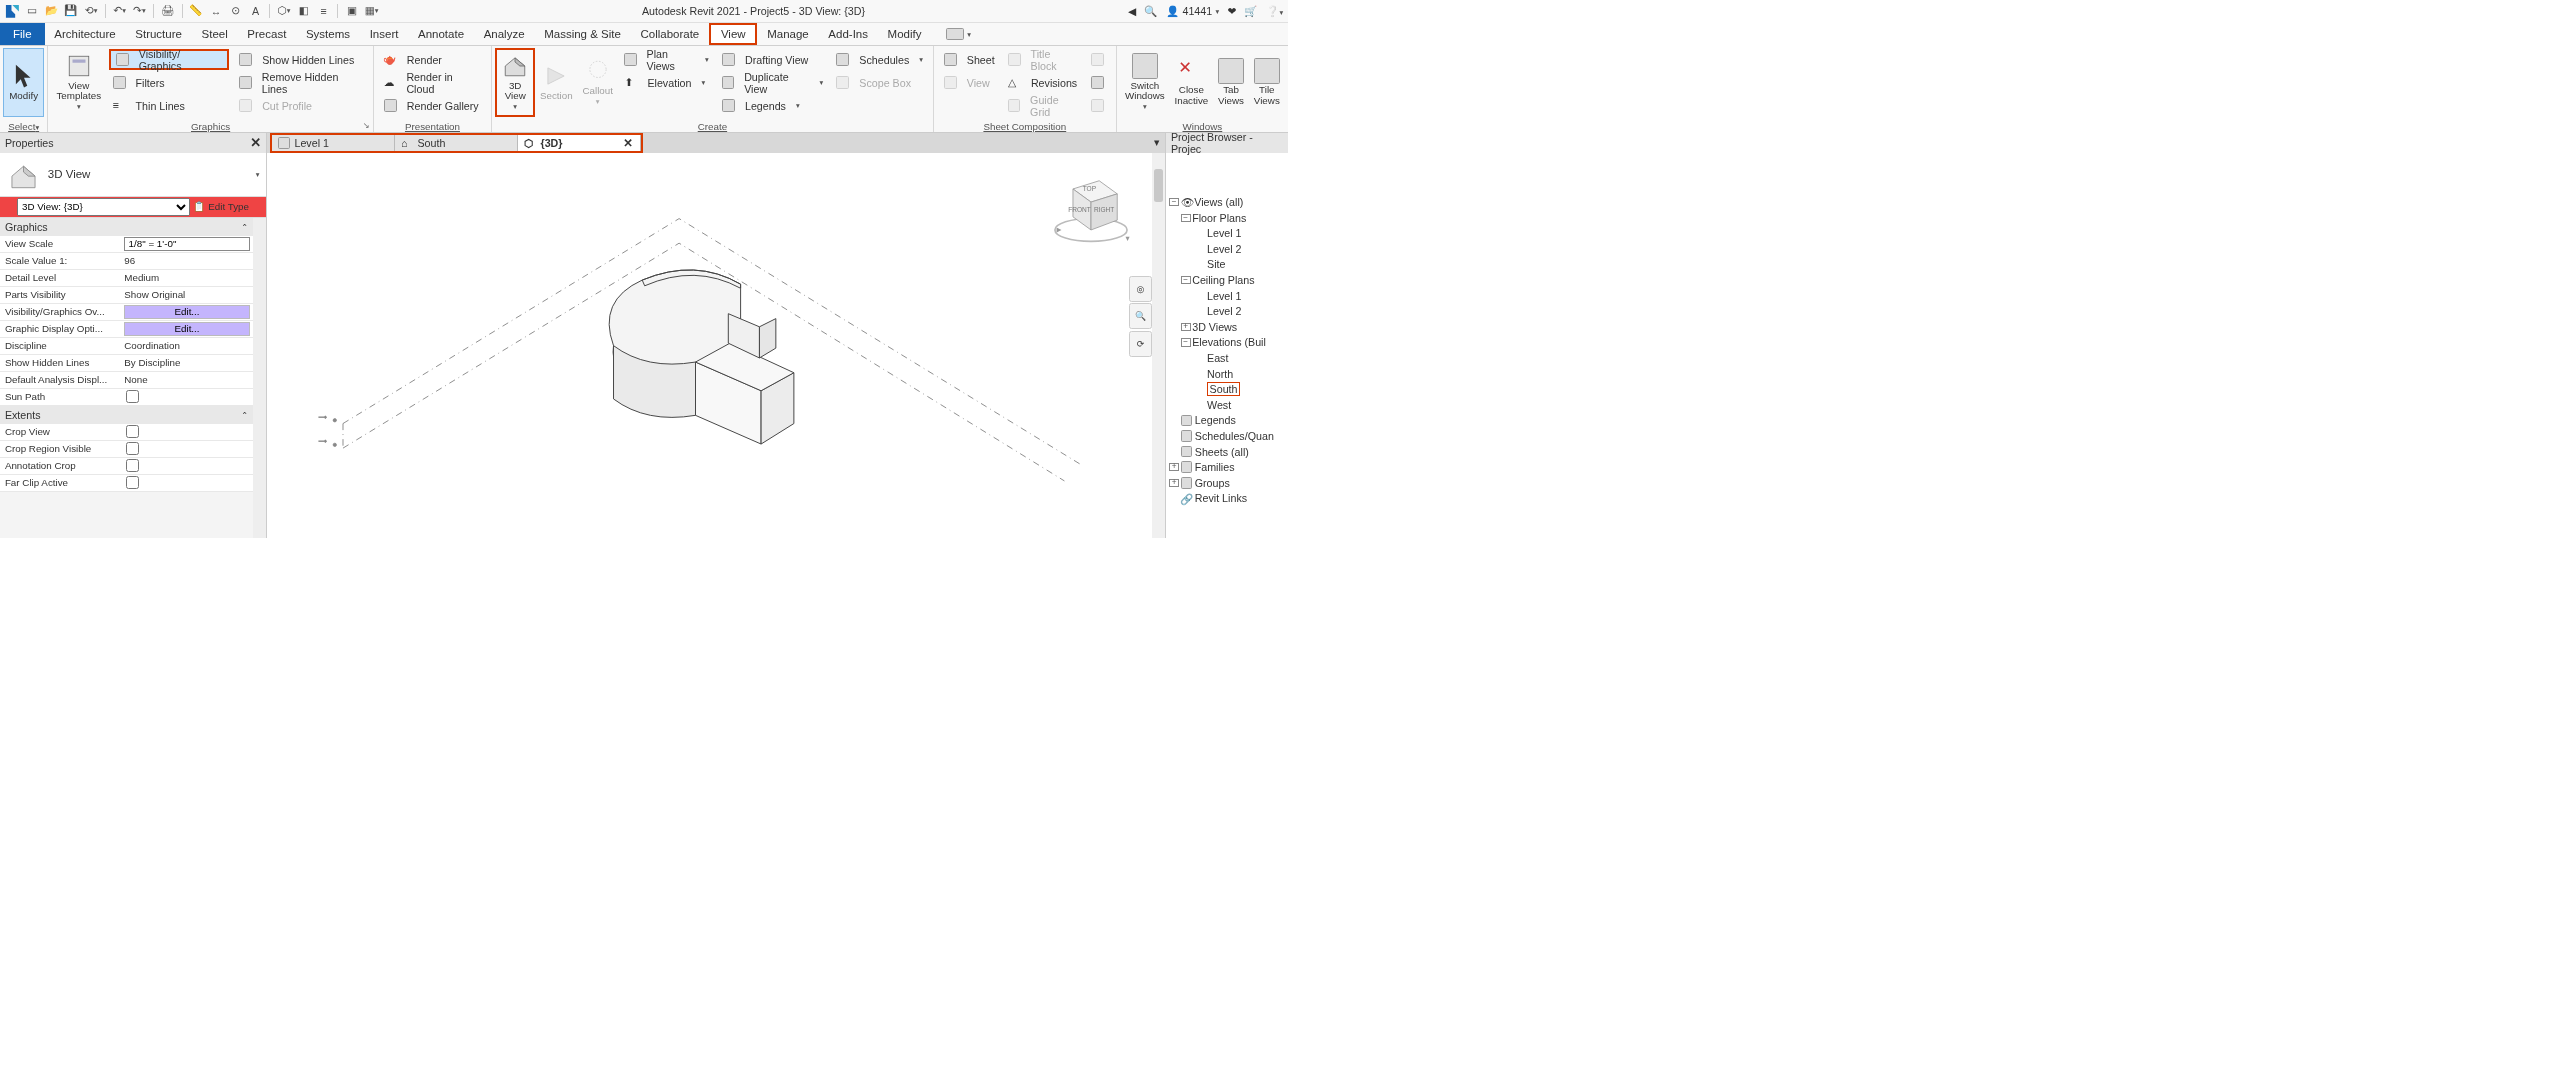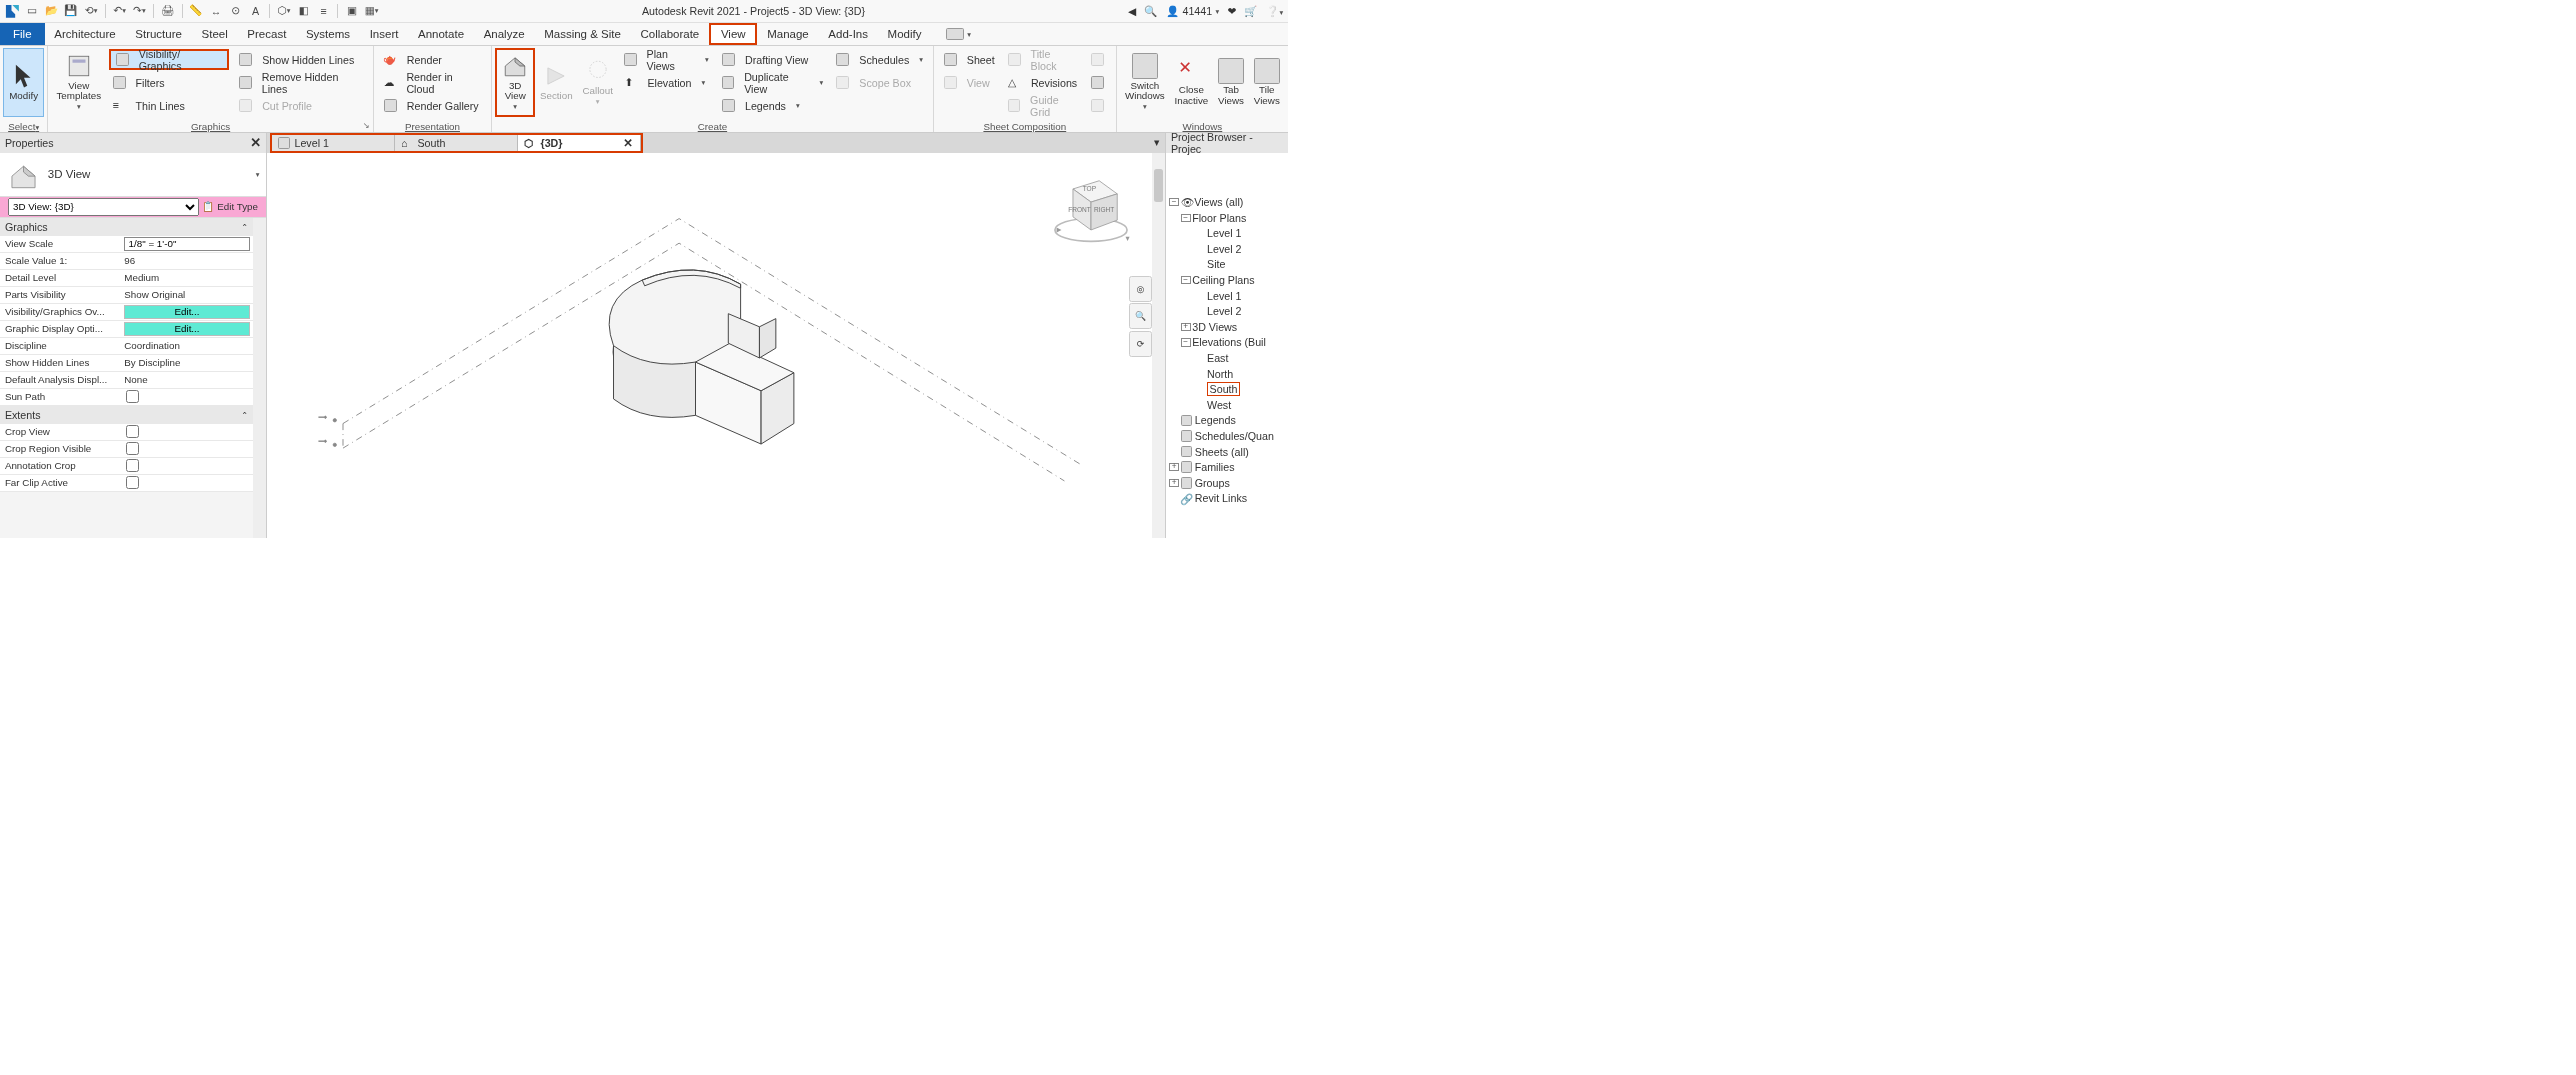--- a/index.html
+++ b/index.html
@@ -39,32 +39,32 @@
   .dialog-launcher { position: absolute; right: 3.3px; bottom: 1.6px; font-size: 8.2px; color: #666; }
 
   
   .main { display: flex; height: calc(538px - 23px - 23px - 87px); }
   .panel-properties { width: 267px; background: #f4f4f4; border-right: 0.8px solid #ccc; display: flex; flex-direction: column; }
   .panel-hdr { height: 19.7px; background: #e6e6e6; display: flex; align-items: center; padding: 0 4.9px; font-size: 10.7px; }
   .panel-hdr .close { margin-left: auto; font-weight: bold; cursor: pointer; font-size: 13px; }
   .prop-type { height: 44px; display: flex; align-items: center; padding: 3.3px 6.6px; gap: 8.2px; background: #fff; border-bottom: 0.8px solid #ddd; }
   .prop-type .icon { width: 33px; height: 33px; }
   .prop-type-name { font-size: 11.5px; flex: 1; }
-  .prop-instance-row { height: 21.3px; display: flex; align-items: center; padding: 0 8px; gap: 3.3px; background: #f9a8d4; border-bottom: 0.8px solid #ddd; }
+  .prop-instance-row { height: 21.3px; display: flex; align-items: center; padding: 0 17px; gap: 3.3px; background: #ef4444; border-bottom: 0.8px solid #ddd; }
   .prop-instance-row select { flex: 1; font-size: 9.8px; height: 18px; }
   .prop-instance-row .edit-type { font-size: 9.8px; cursor: pointer; display: flex; align-items: center; gap: 2.5px; }
   .prop-section-hdr { height: 18px; background: #e8e8e8; padding: 0 4.9px; display: flex; align-items: center; font-size: 10.7px; position: relative; }
   .prop-section-hdr .chev { margin-left: auto; font-size: 8.2px; }
   .prop-grid { display: flex; flex-direction: column; }
   .prop-row { height: 17px; display: flex; border-bottom: 0.8px solid #e8e8e8; background: #fff; }
   .prop-cell-l { width: 121px; padding: 0 4.9px; font-size: 9.8px; display: flex; align-items: center; overflow: hidden; white-space: nowrap; text-overflow: ellipsis; }
   .prop-cell-r { flex: 1; padding: 0 3.3px; font-size: 9.8px; display: flex; align-items: center; background: #fff; }
   .prop-cell-r input[type=text] { width: 100%; border: 0.8px solid #888; padding: 0 3.3px; font-size: 9.8px; height: 14.8px; }
   .prop-cell-r input[type=checkbox] { margin-left: 1.6px; }
-  .prop-cell-r button { width: 100%; background: #5eead4; border: 0.8px solid #bbb; font-size: 9.8px; height: 14.8px; cursor: pointer; }
+  .prop-cell-r button { width: 100%; background: #c4b5fd; border: 0.8px solid #bbb; font-size: 9.8px; height: 14.8px; cursor: pointer; }
   .prop-scrollbar { width: 13px; background: #eee; }
 
   
   .viewtabs-wrap { flex: 1; display: flex; flex-direction: column; }
   .viewtabs { height: 19.7px; background: #d8d8d8; display: flex; align-items: stretch; position: relative; }
   .vtab { width: 123px; background: #e4e4e4; border-right: 0.8px solid #bbb; display: flex; align-items: center; padding: 0 6.6px; gap: 4.9px; font-size: 10.7px; cursor: pointer; }
   .vtab.active { background: #fff; font-weight: bold; }
   .vtab .close { margin-left: auto; font-size: 11.5px; }
   .vtab-icon { width: 11.5px; height: 11.5px; }
   .viewtabs-menu { margin-left: auto; width: 16.4px; display: flex; align-items: center; justify-content: center; cursor: pointer; }

